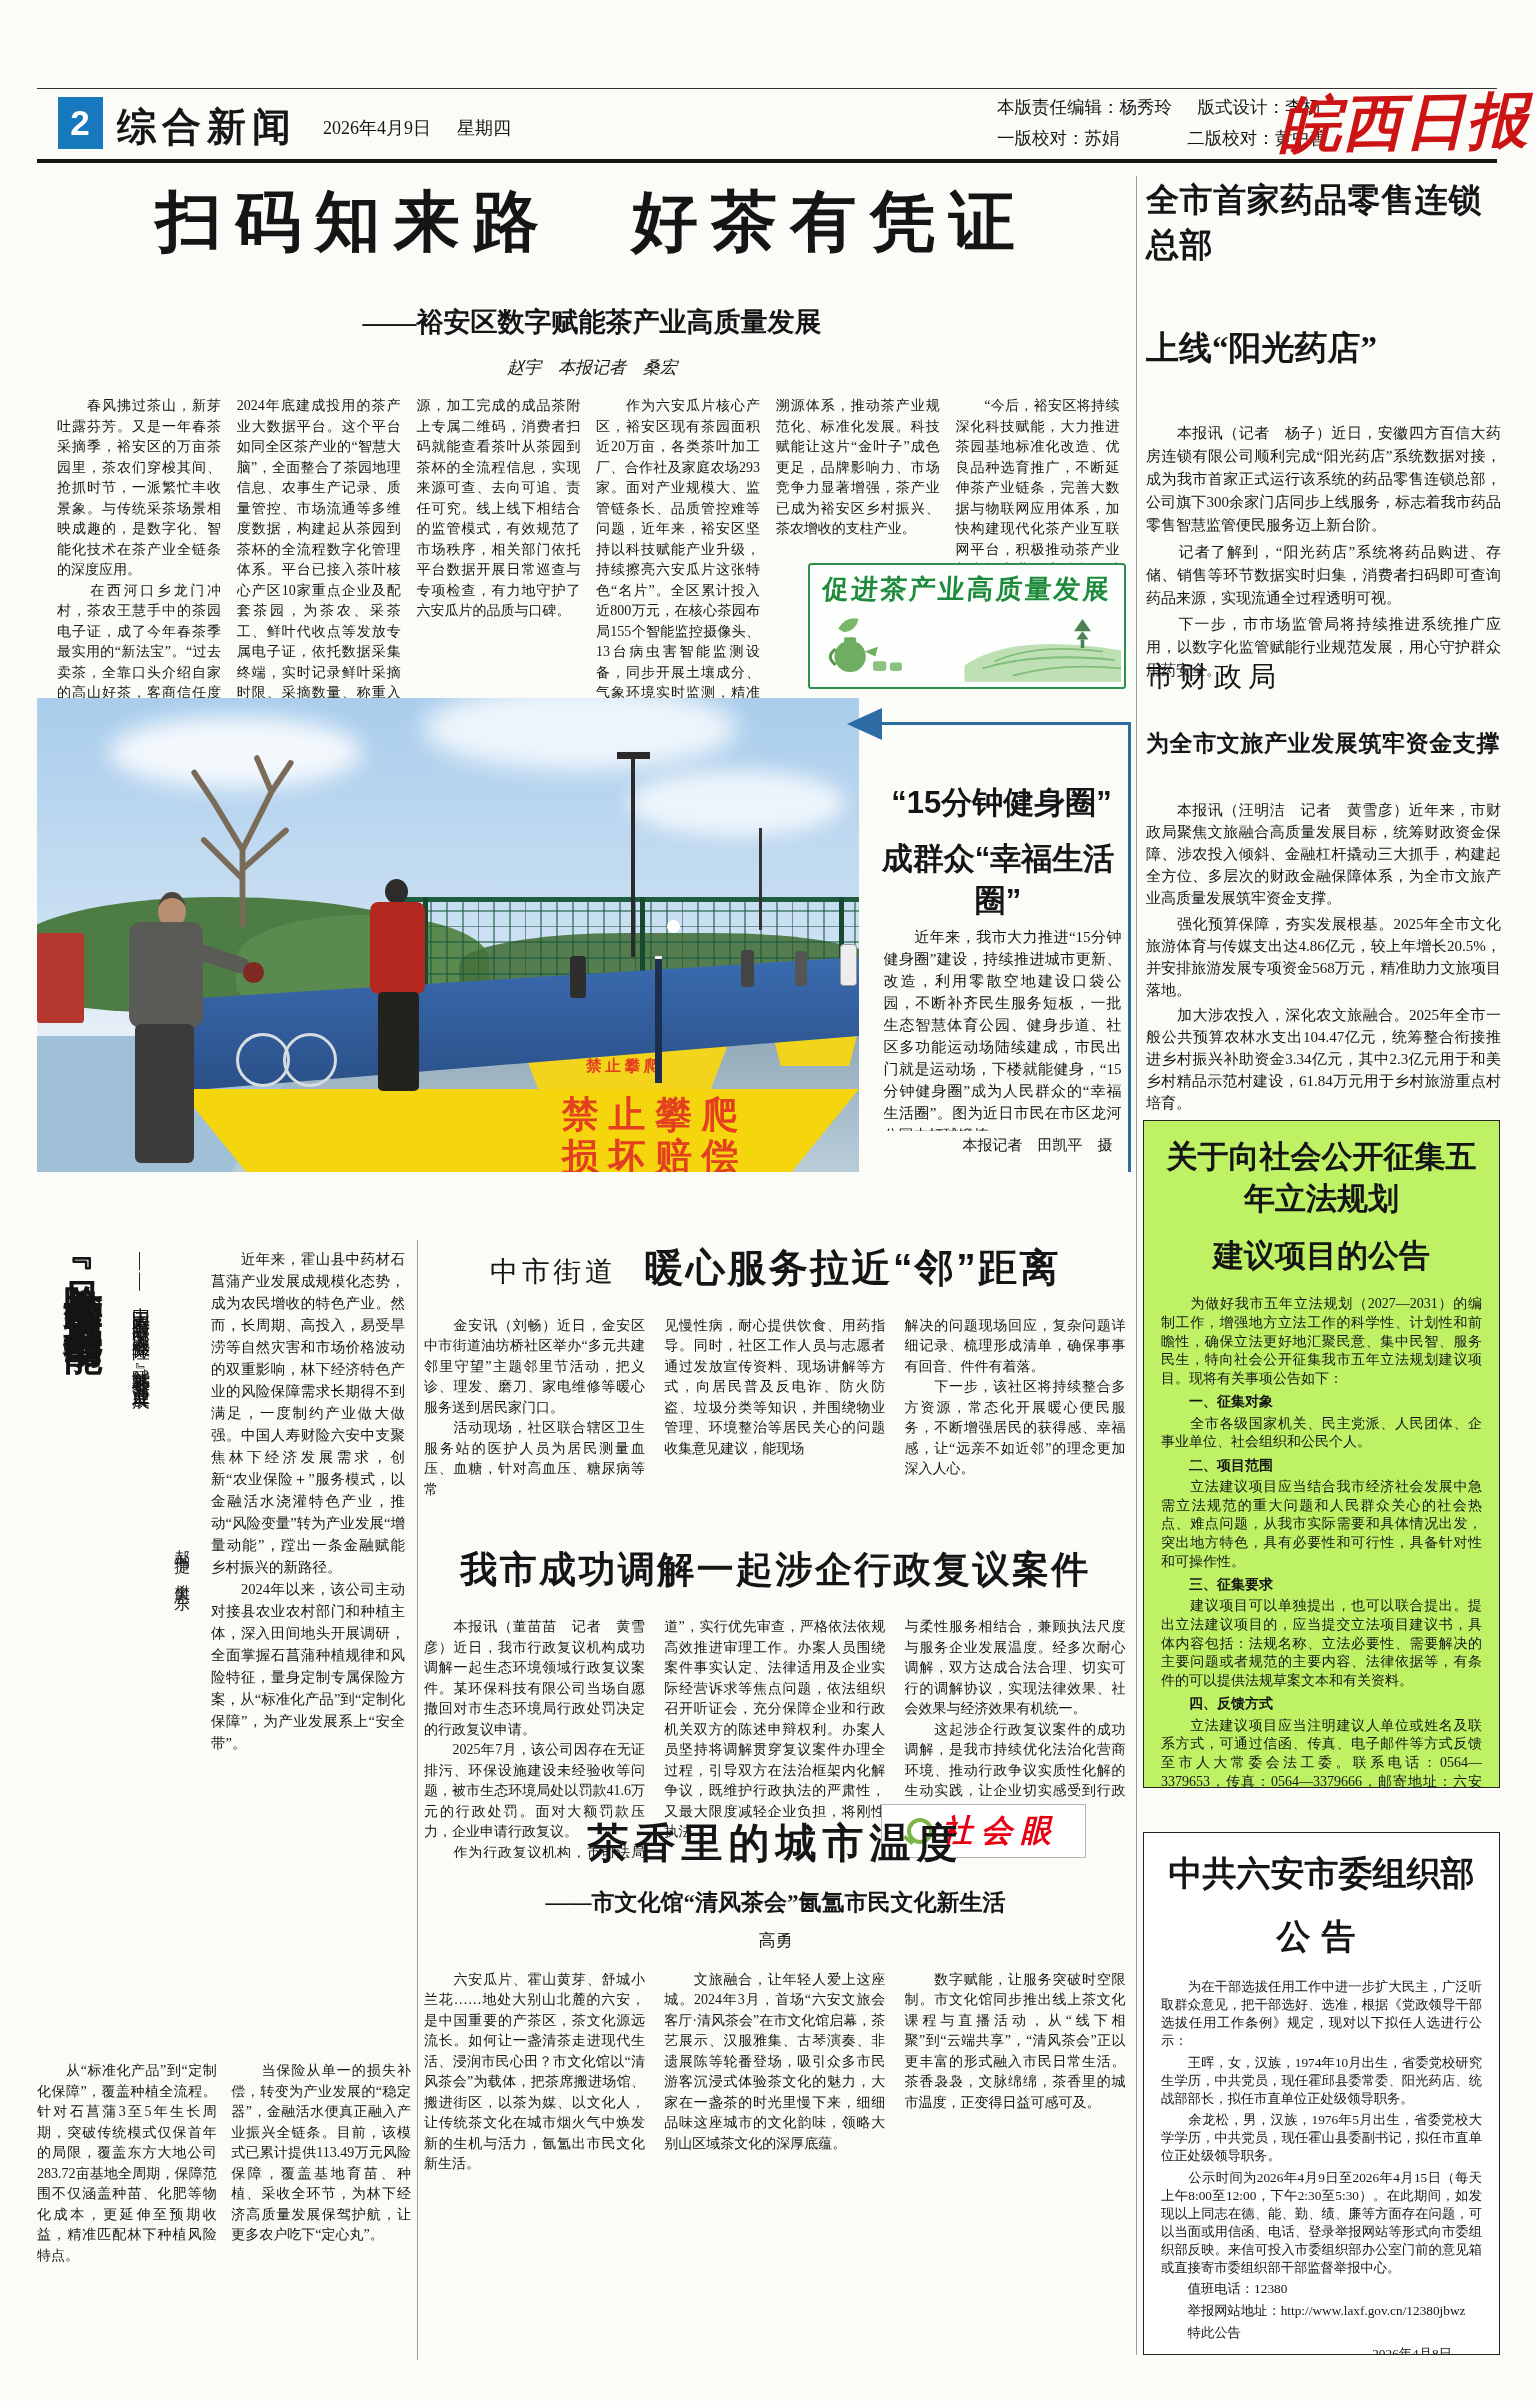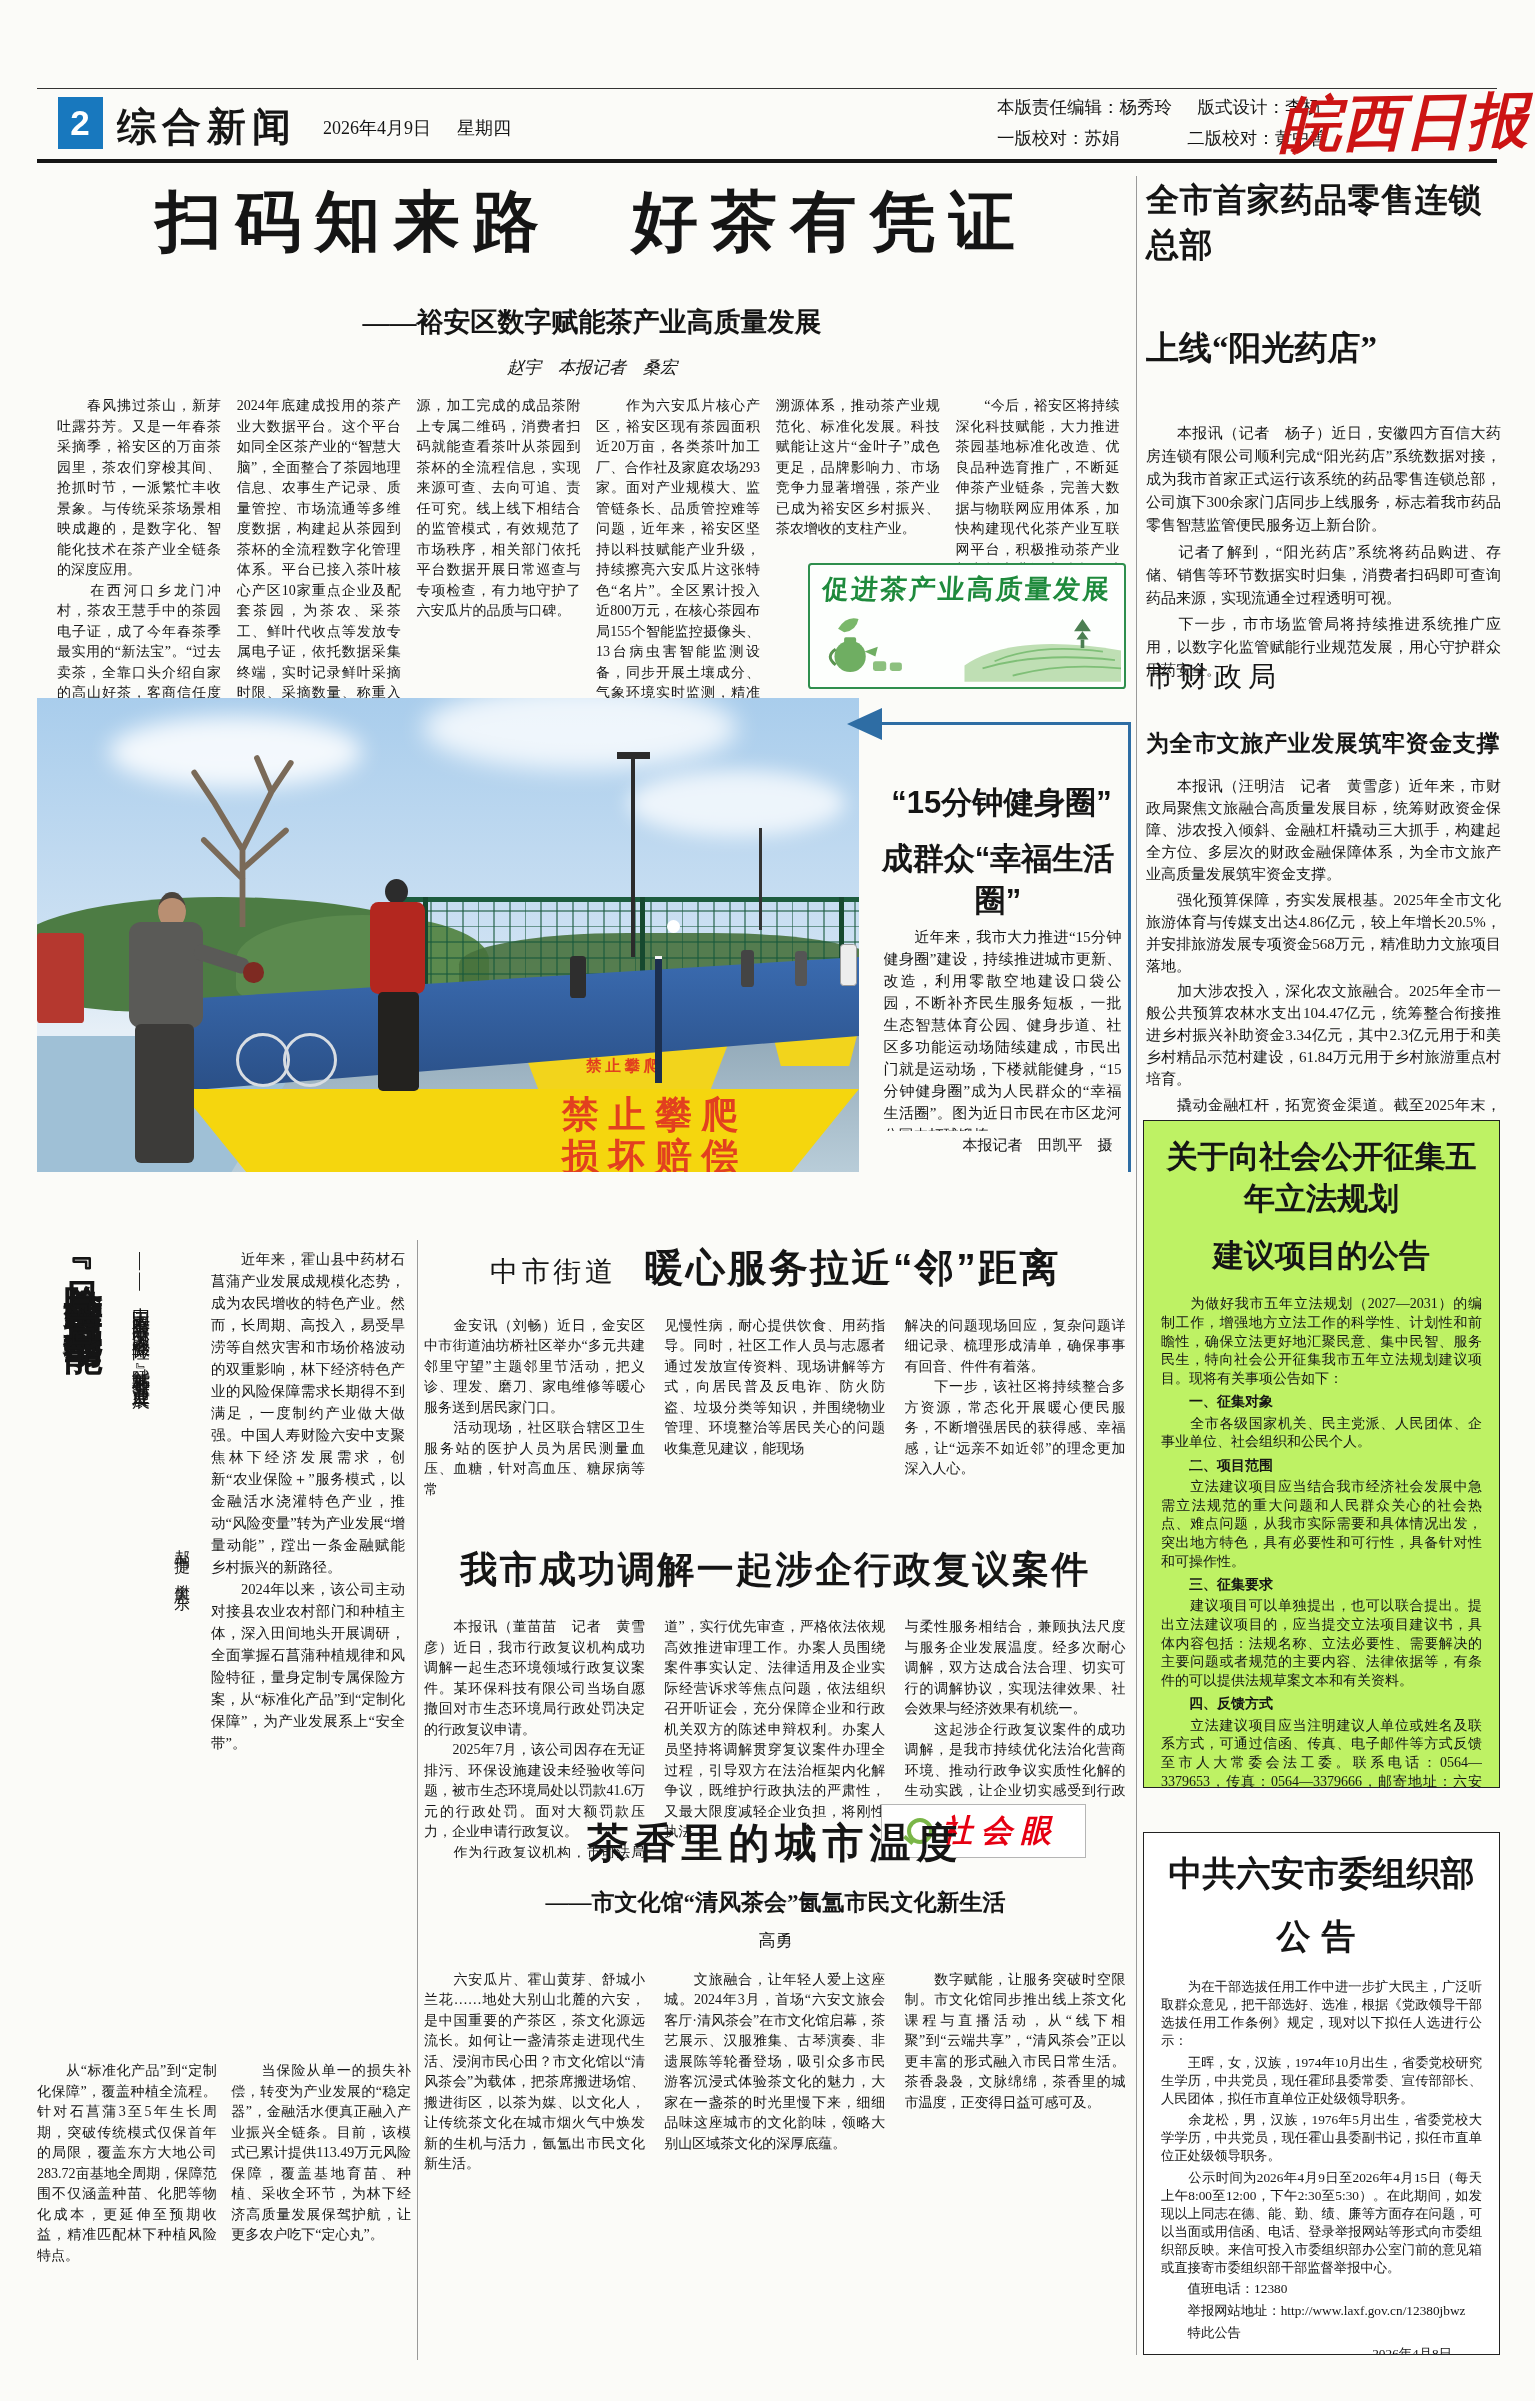--- a/index.html
+++ b/index.html
@@ -213,21 +213,21 @@
     <div class="colbox" style="margin-top:51px;height:259px;font-size:15px;line-height:23px;">
       <p class="para">　　本报讯（记者　杨子）近日，安徽四方百信大药房连锁有限公司顺利完成“阳光药店”系统数据对接，成为我市首家正式运行该系统的药品零售连锁总部，公司旗下300余家门店同步上线服务，标志着我市药品零售智慧监管便民服务迈上新台阶。</p>
       <p class="para">　　记者了解到，“阳光药店”系统将药品购进、存储、销售等环节数据实时归集，消费者扫码即可查询药品来源，实现流通全过程透明可视。</p>
       <p class="para">　　下一步，市市场监管局将持续推进系统推广应用，以数字化监管赋能行业规范发展，用心守护群众用药安全。</p>
     </div>
   </div>
 
   <div class="abs" style="left:1146px;top:658px;width:355px;height:456px;">
     <div style="font-size:28px;letter-spacing:6px;">市财政局</div>
     <div class="hl" style="font-size:23px;margin-top:32px;letter-spacing:0.6px;font-family:'Liberation Serif','DejaVu Serif',serif;font-weight:700;">为全市文旅产业发展筑牢资金支撑</div>
-    <div class="colbox" style="margin-top:16px;height:338px;font-size:15px;line-height:22px;">
+    <div class="colbox" style="margin-top:40px;height:338px;font-size:15px;line-height:22px;">
       <p class="para">　　本报讯（汪明洁　记者　黄雪彦）近年来，市财政局聚焦文旅融合高质量发展目标，统筹财政资金保障、涉农投入倾斜、金融杠杆撬动三大抓手，构建起全方位、多层次的财政金融保障体系，为全市文旅产业高质量发展筑牢资金支撑。</p>
       <p class="para">　　强化预算保障，夯实发展根基。2025年全市文化旅游体育与传媒支出达4.86亿元，较上年增长20.5%，并安排旅游发展专项资金568万元，精准助力文旅项目落地。</p>
       <p class="para">　　加大涉农投入，深化农文旅融合。2025年全市一般公共预算农林水支出104.47亿元，统筹整合衔接推进乡村振兴补助资金3.34亿元，其中2.3亿元用于和美乡村精品示范村建设，61.84万元用于乡村旅游重点村培育。</p>
       <p class="para">　　撬动金融杠杆，拓宽资金渠道。截至2025年末，全市文化、体育和娱乐业贷款余额达55.23亿元，金融“活水”为文旅产业高质量发展注入强劲动力。</p>
     </div>
   </div>
 
   <div class="abs" style="left:1143px;top:1120px;width:357px;height:668px;border:1.8px solid #222;box-sizing:border-box;padding:14.5px 17px;overflow:hidden;background:#bef264;">
     <div class="hl" style="text-align:center;font-size:31px;font-family:'Liberation Serif','DejaVu Serif',serif;font-weight:900;">关于向社会公开征集五年立法规划</div>
     <div class="hl" style="text-align:center;font-size:31px;margin:15.7px 0 18px;font-family:'Liberation Serif','DejaVu Serif',serif;font-weight:900;">建议项目的公告</div>
@@ -243,21 +243,21 @@
       <p class="para">　　立法建议项目应当注明建议人单位或姓名及联系方式，可通过信函、传真、电子邮件等方式反馈至市人大常委会法工委。联系电话：0564—3379653，传真：0564—3379666，邮寄地址：六安市行政中心9号楼234室。</p>
 
     </div>
   </div>
 
   <div class="abs" style="left:1143px;top:1832px;width:357px;height:523px;border:1.8px solid #222;box-sizing:border-box;padding:14.5px 17px;overflow:hidden;background:#fff;">
     <div class="hl" style="text-align:center;font-size:34px;margin-top:3.6px;font-family:'Liberation Serif','DejaVu Serif',serif;font-weight:900;">中共六安市委组织部</div>
     <div class="hl" style="text-align:center;font-size:34px;letter-spacing:11px;margin:17px 0 18px;font-family:'Liberation Serif','DejaVu Serif',serif;font-weight:900;">公告</div>
     <div style="font-size:13.3px;line-height:18px;">
       <p class="para">　　为在干部选拔任用工作中进一步扩大民主，广泛听取群众意见，把干部选好、选准，根据《党政领导干部选拔任用工作条例》规定，现对以下拟任人选进行公示：</p>
-      <p class="para">　　王晖，女，汉族，1974年10月出生，省委党校研究生学历，中共党员，现任霍邱县委常委、宣传部部长、人民团体，拟任市直单位正处级领导职务。</p>
+      <p class="para">　　王晖，女，汉族，1974年10月出生，省委党校研究生学历，中共党员，现任霍邱县委常委、阳光药店、统战部部长，拟任市直单位正处级领导职务。</p>
       <p class="para">　　余龙松，男，汉族，1976年5月出生，省委党校大学学历，中共党员，现任霍山县委副书记，拟任市直单位正处级领导职务。</p>
       <p class="para">　　公示时间为2026年4月9日至2026年4月15日（每天上午8:00至12:00，下午2:30至5:30）。在此期间，如发现以上同志在德、能、勤、绩、廉等方面存在问题，可以当面或用信函、电话、登录举报网站等形式向市委组织部反映。来信可投入市委组织部办公室门前的意见箱或直接寄市委组织部干部监督举报中心。</p>
       <p class="para">　　值班电话：12380</p>
       <p class="para">　　举报网站地址：http://www.laxf.gov.cn/12380jbwz</p>
       <p class="para">　　特此公告</p>
       <p class="para" style="text-align:right;padding-right:30px;">2026年4月8日</p>
     </div>
   </div>
 
 </div>

